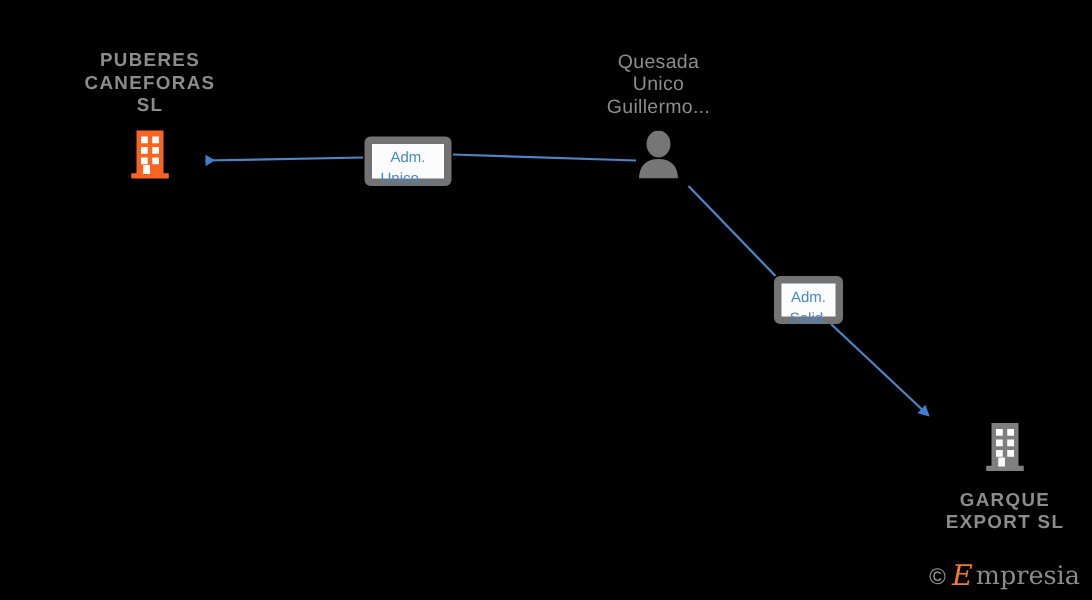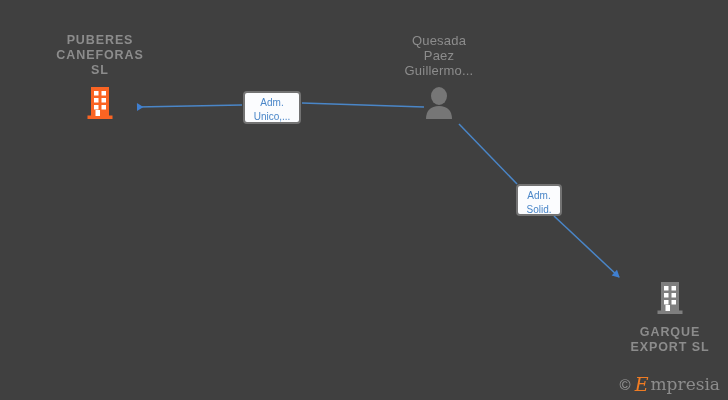--- a/index.html
+++ b/index.html
@@ -4,21 +4,21 @@
 <style>
   html, body {
     margin: 0;
     padding: 0;
     background: #ffffff;
   }
   #canvas {
     position: relative;
     width: 728px;
     height: 400px;
-    background: #404040;
+    background: #000000;
     overflow: hidden;
     font-family: "Liberation Sans", sans-serif;
   }
   #edges {
     position: absolute;
     left: 0;
     top: 0;
     width: 728px;
     height: 400px;
   }
@@ -61,21 +61,21 @@
   #node-garque {
     left: 600px;
     top: 281px;
     width: 140px;
   }
   #node-garque .icon-wrap { margin-bottom: 6px; }
 
   
   .rel-box {
     position: absolute;
-    border: 2px solid #737373;
+    border: 5px solid #737373;
     border-radius: 4px;
     background: #fbfcfe;
     color: #4a86c8;
     font-size: 10px;
     line-height: 14px;
     text-align: center;
     padding: 3px 5px 4px 5px;
     box-sizing: border-box;
     white-space: pre-line;
   }
@@ -159,21 +159,21 @@
         <rect x="15.5" y="12" width="4.5" height="4.5" fill="#ffffff"></rect>
         <rect x="8" y="19" width="4.5" height="4.5" fill="#ffffff"></rect>
         <rect x="15.5" y="19" width="4.5" height="4.5" fill="#ffffff"></rect>
         <rect x="9.5" y="24" width="4.5" height="6" fill="#ffffff"></rect>
       </svg>
     </div>
   </div>
 
   <div class="node" id="node-quesada">
     <div class="node-label person">Quesada
-Paez
+Unico
 Guillermo...</div>
     <div class="icon-wrap">
       <svg width="34" height="32" viewBox="0 0 34 32" xmlns="http://www.w3.org/2000/svg">
         <ellipse cx="17" cy="9" rx="8" ry="9" fill="#767676"></ellipse>
         <path d="M17 19 C 8.5 19 4 24 4 32 L 30 32 C 30 24 25.5 19 17 19 Z" fill="#767676"></path>
       </svg>
     </div>
   </div>
 
   <div class="node" id="node-garque">

